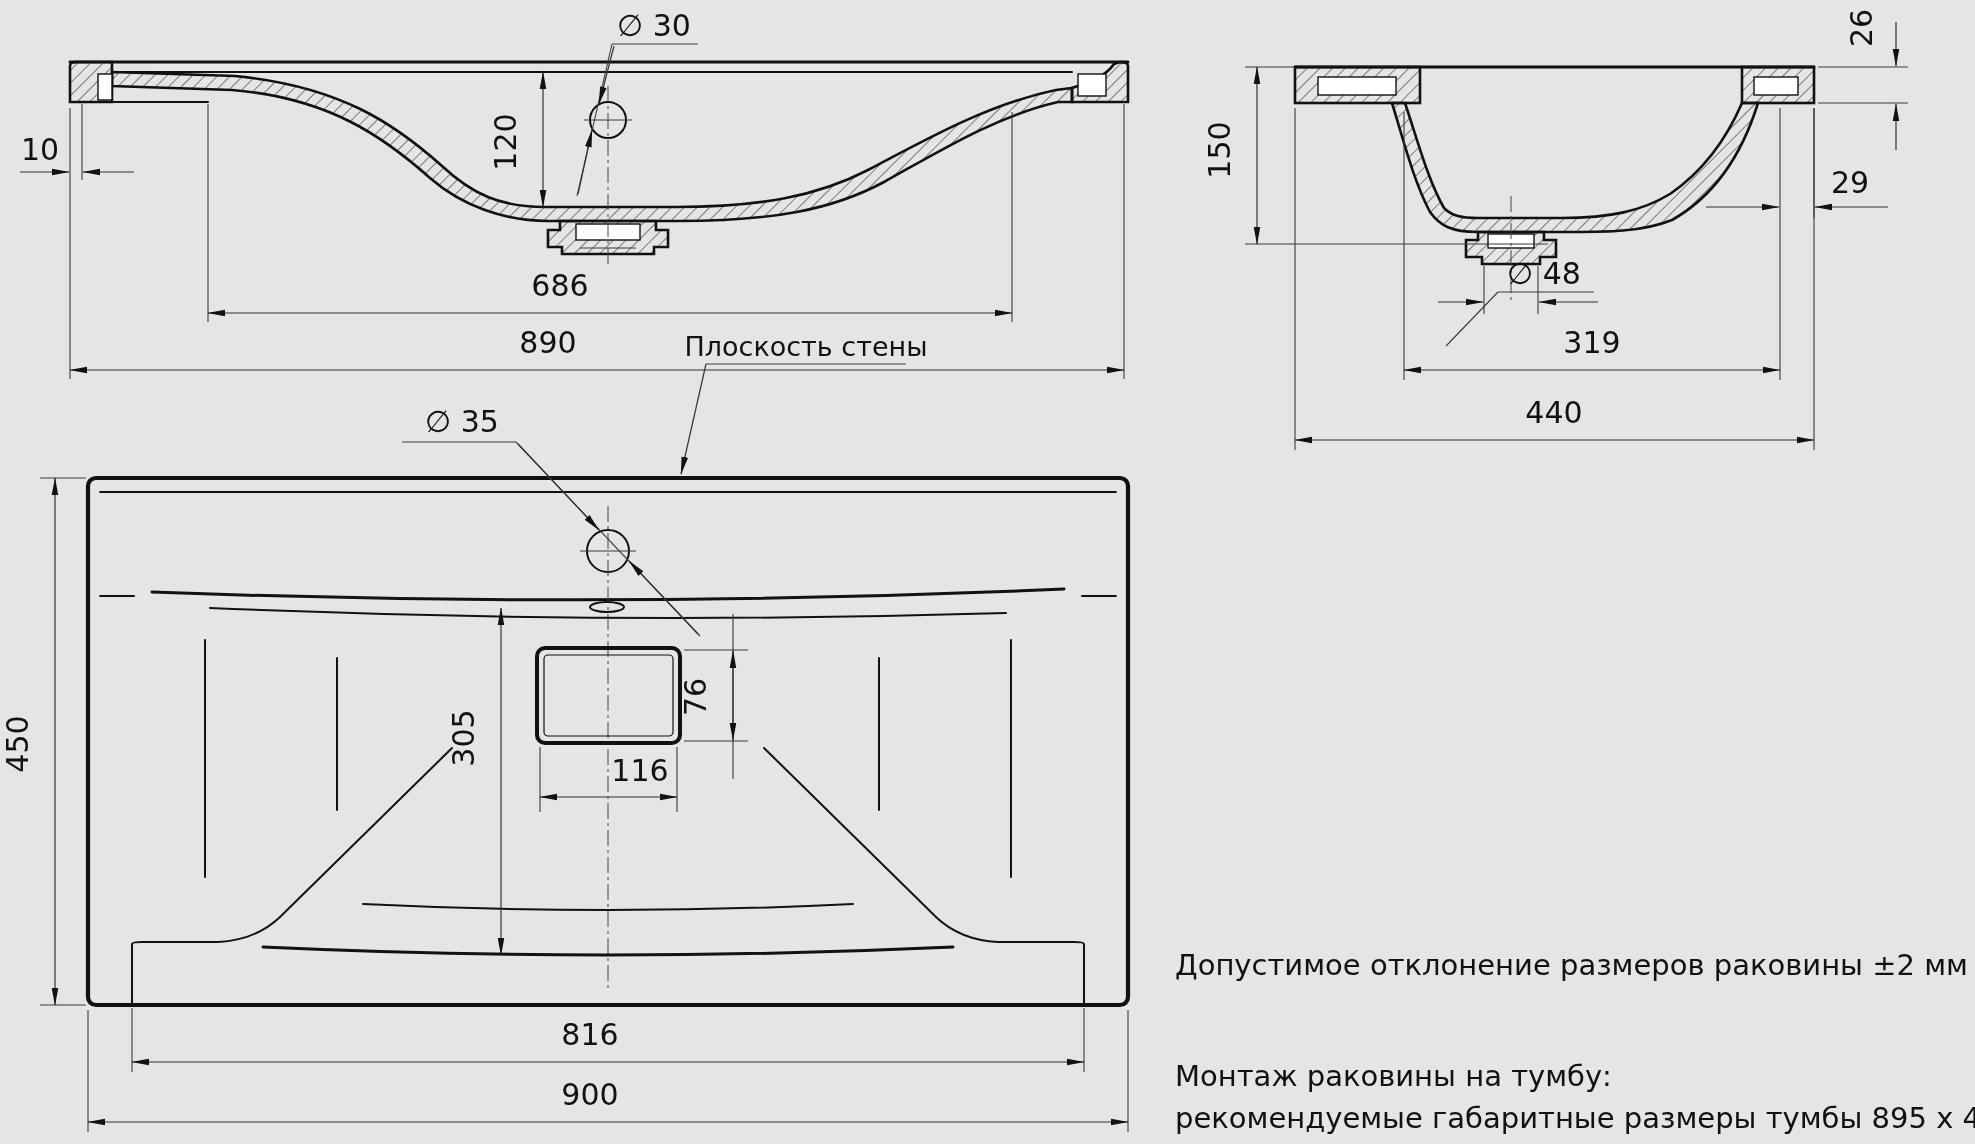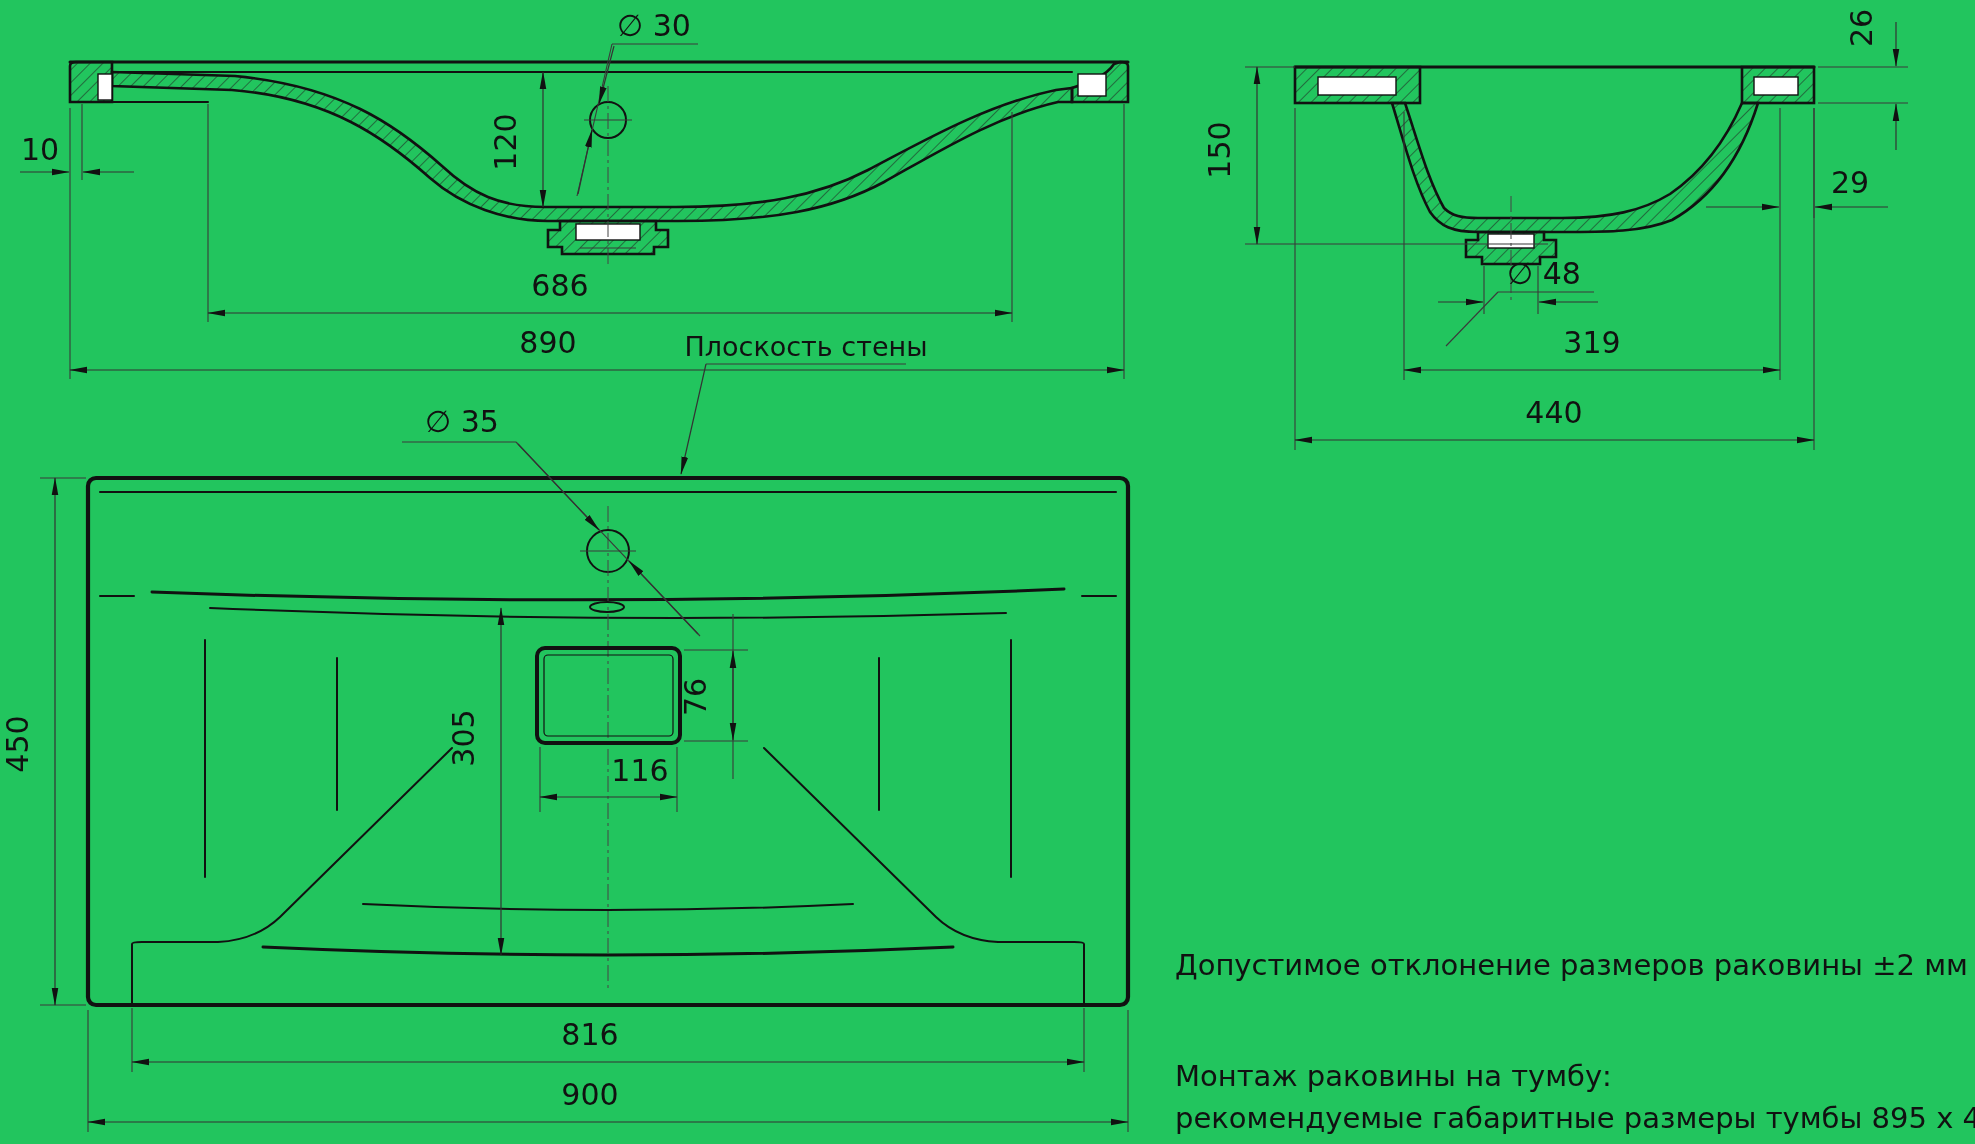--- a/index.html
+++ b/index.html
@@ -1,16 +1,16 @@
 <!DOCTYPE html>
 <html><head>
 <meta charset="utf-8">
 <style>
   html,body{margin:0;padding:0;background:#fff;}
-  #sheet{position:relative;width:1975px;height:1144px;background:#22c55e;overflow:hidden;}
+  #sheet{position:relative;width:1975px;height:1144px;background:#e5e5e5;overflow:hidden;}
   svg{position:absolute;left:0;top:0;}
   text{fill:#111;font-family:"DejaVu Sans","Liberation Sans",sans-serif;}
   .dim{font-size:30px;}
   .lbl{font-size:27px;}
   .note{font-size:29px;}
   .thick{stroke:#111;stroke-width:3;fill:none;stroke-linecap:round;}
   .mid{stroke:#111;stroke-width:2;fill:none;stroke-linecap:round;}
   .thin{stroke:#3a3a3a;stroke-width:1.1;fill:none;}
   .hatched{fill:url(#hatch);stroke:#111;stroke-width:2.6;}
   .notch{fill:#fff;stroke:#111;stroke-width:1.4;}

